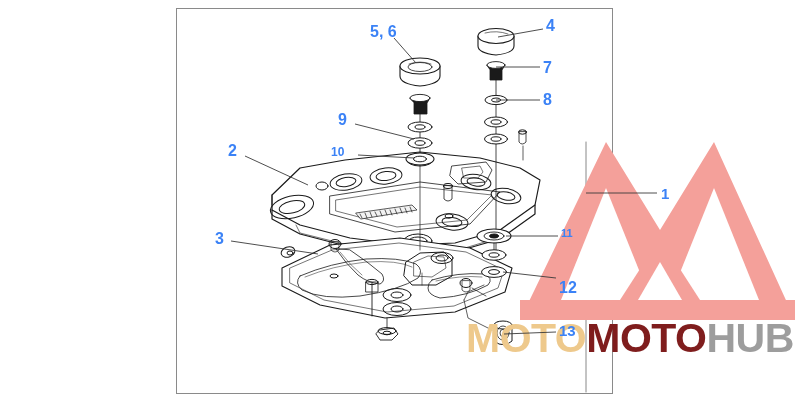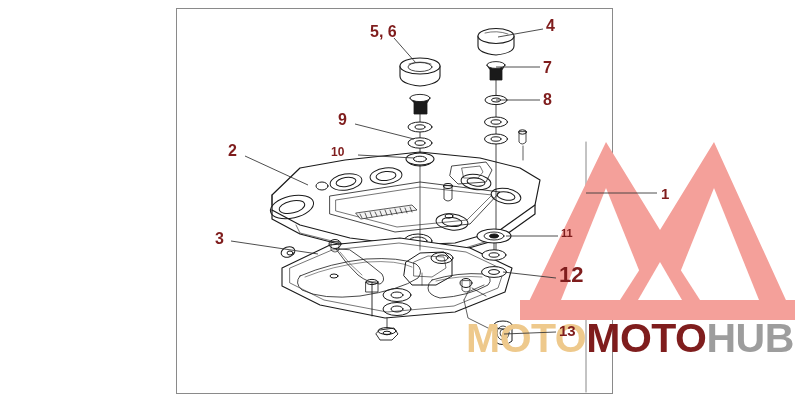--- a/index.html
+++ b/index.html
@@ -10,21 +10,21 @@
 
   
   #frame{position:absolute;left:176px;top:8px;width:437px;height:386px;
          border:1.5px solid #8a8a8a;background:#ffffff;box-sizing:border-box;}
 
   
   .layer{position:absolute;left:0;top:0;width:800px;height:402px;}
   svg{display:block;overflow:visible;}
 
   
-  .callout{position:absolute;font-weight:bold;color:#7f1d1d;
+  .callout{position:absolute;font-weight:bold;color:#3b82f6;
            font-family:"Liberation Sans",sans-serif;line-height:1;
            white-space:nowrap;}
 
   
   #watermark{position:absolute;left:0;top:0;width:800px;height:402px;
              pointer-events:none;}
   .wm-text{position:absolute;left:466px;top:318px;
            font-family:"Liberation Sans",sans-serif;
            font-weight:bold;font-size:41px;letter-spacing:-0.5px;
            line-height:1;white-space:nowrap;}
@@ -267,17 +267,17 @@
       <div class="callout" style="left: 661px; top: 186px; font-size: 15px;">1</div>
       <div class="callout" style="left: 228px; top: 143px; font-size: 16px;">2</div>
       <div class="callout" style="left: 215px; top: 231px; font-size: 16px;">3</div>
       <div class="callout" style="left: 546px; top: 18px; font-size: 16px;">4</div>
       <div class="callout" style="left: 370px; top: 24px; font-size: 16px;">5, 6</div>
       <div class="callout" style="left: 543px; top: 60px; font-size: 16px;">7</div>
       <div class="callout" style="left: 543px; top: 92px; font-size: 16px;">8</div>
       <div class="callout" style="left: 338px; top: 112px; font-size: 16px;">9</div>
       <div class="callout" style="left: 331px; top: 146px; font-size: 12px;">10</div>
       <div class="callout" style="left: 561px; top: 228px; font-size: 11px;">11</div>
-      <div class="callout" style="left: 559px; top: 264px; font-size: 22px;">12</div>
+      <div class="callout" style="left: 559px; top: 280px; font-size: 16px;">12</div>
       <div class="callout" style="left: 559px; top: 323px; font-size: 15px; text-align: center;">13</div>
     </div>
 
 </div>
 
 </body></html>

